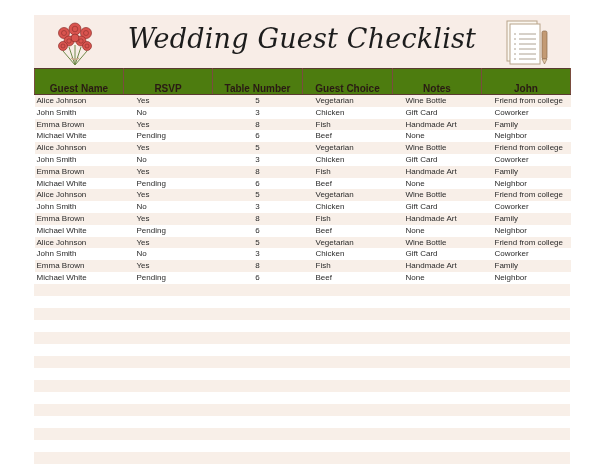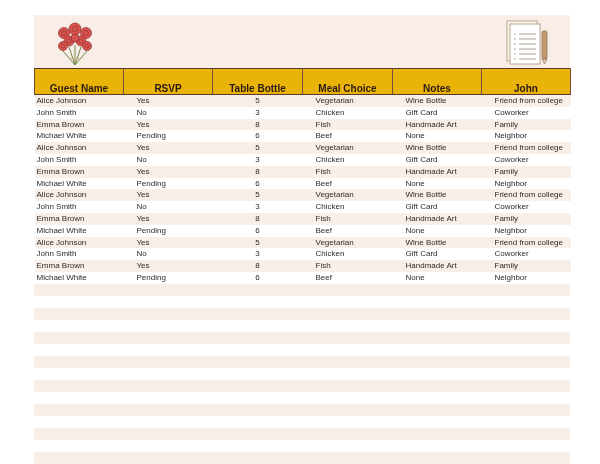--- a/index.html
+++ b/index.html
@@ -6,21 +6,21 @@
   body { width: 600px; height: 464px; position: relative; overflow: hidden;
          font-family: "Liberation Sans", sans-serif; color: #222; }
   .sheet { position: absolute; left: 34px; top: 15px; width: 536px; }
   .banner { position: relative; height: 53px; background: #f8ede7; }
   .banner .title { position: absolute; left: 0; right: 0; top: 8px; text-align: center;
                    font-family: "DejaVu Serif", serif; font-style: italic; font-size: 27px;
                    color: #1c1c1c; letter-spacing: 0.2px; }
   .bouquet { position: absolute; left: 15px; top: 2px; width: 52px; height: 50px; }
   .clipboard { position: absolute; left: 468px; top: 3px; width: 50px; height: 48px; }
   table { border-collapse: collapse; width: 536px; table-layout: fixed; }
-  thead th { background: #eab308; height: 21px; padding: 4px 0 0 0; font-size: 10px; font-weight: bold;
+  thead th { background: #4d7c0f; height: 21px; padding: 4px 0 0 0; font-size: 10px; font-weight: bold;
              color: #2a1a14; border-top: 1.5px solid #5a3a30; border-bottom: 1.5px solid #5a3a30;
              border-right: 1px solid #7a4c3e; text-align: center; vertical-align: bottom; }
   thead th:first-child { border-left: 1px solid #7a4c3e; }
   tbody td { font-size: 8px; height: 11.8px; padding: 0 0 0 2px; line-height: 11.8px;
              white-space: nowrap; overflow: hidden; color: #2b2b2b; }
   tbody tr:nth-child(odd) td { background: #f8efe8; }
   tbody tr:nth-child(even) td { background: #ffffff; }
   td.c-num { text-align: center; padding-left: 0; }
   td.c-rsvp, td.c-meal, td.c-gift, td.c-notes { padding-left: 13px; }
   .empty-rows { width: 536px; }
@@ -54,20 +54,21 @@
       <g fill="none" stroke="#8c2f2b" stroke-width="0.6">
         <circle cx="15" cy="16" r="2.5"></circle>
           <circle cx="26" cy="12" r="2.8"></circle>
           <circle cx="37" cy="16" r="2.5"></circle>
         <circle cx="20" cy="24" r="2.2"></circle>
           <circle cx="32" cy="24" r="2.2"></circle>
           <circle cx="14" cy="29" r="2"></circle>
         <circle cx="38" cy="29" r="2"></circle>
       </g>
     </svg>
+    <div class="title">Wedding Guest Checklist</div>
     <svg class="clipboard" viewBox="0 0 50 48">
       <rect x="5" y="3" width="30" height="40" fill="#fbf7f0" stroke="#b8a48a" stroke-width="1"></rect>
       <rect x="8" y="6" width="30" height="40" fill="#ffffff" stroke="#b8a48a" stroke-width="1"></rect>
       <g stroke="#9a8a76" stroke-width="0.8">
         <path d="M12 16 h2 M17 16 h17"></path>
           <path d="M12 21 h2 M17 21 h17"></path>
           <path d="M12 26 h2 M17 26 h17"></path>
         <path d="M12 31 h2 M17 31 h17"></path>
           <path d="M12 36 h2 M17 36 h17"></path>
           <path d="M12 41 h2 M17 41 h17"></path>
@@ -83,22 +84,22 @@
         <col style="width:89px">
         <col style="width:90px">
       <col style="width:90px">
         <col style="width:89px">
         <col style="width:89px">
     </colgroup>
     <thead>
       <tr>
         <th>Guest Name</th>
         <th>RSVP</th>
-        <th>Table Bottle</th>
-        <th>Meal Choice</th>
+        <th>Table Number</th>
+        <th>Guest Choice</th>
         <th>Notes</th>
         <th>John</th>
       </tr>
     </thead>
     <tbody id="tbody">
         <tr>
           <td class="c-name">Alice Johnson</td>
           <td class="c-rsvp">Yes</td>
           <td class="c-num">5</td>
           <td class="c-meal">Vegetarian</td>

